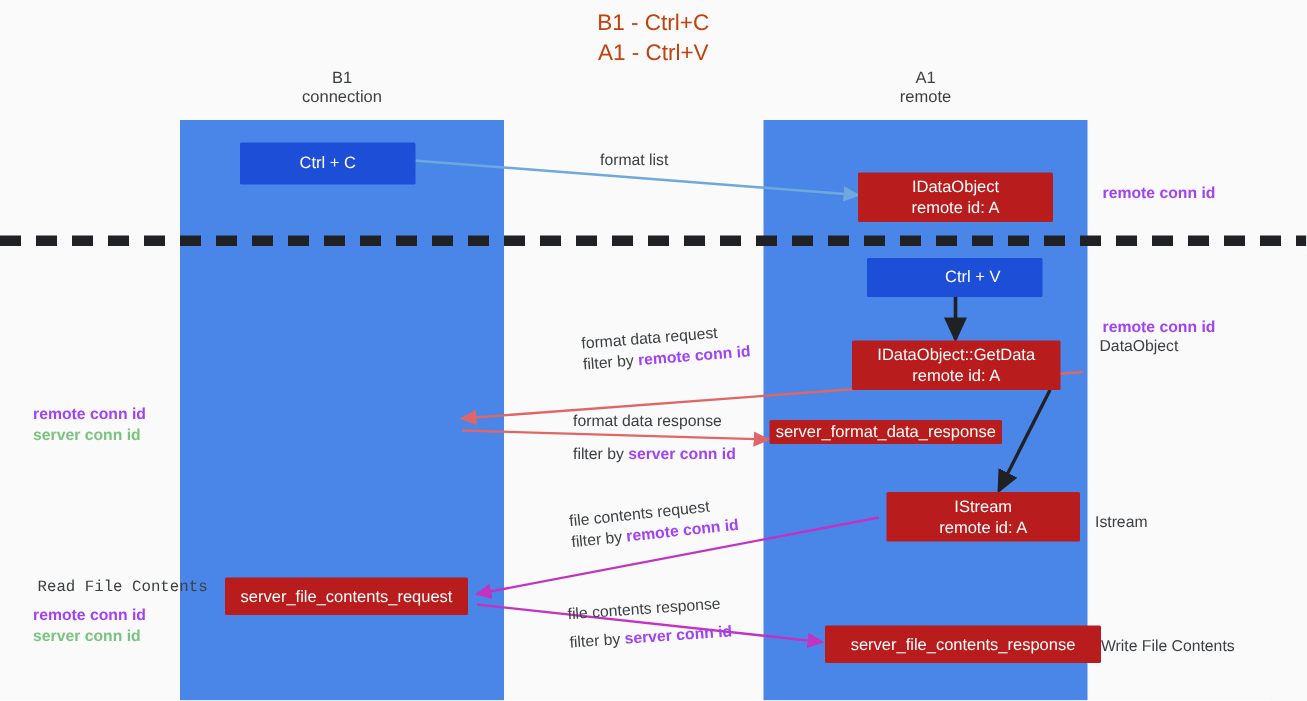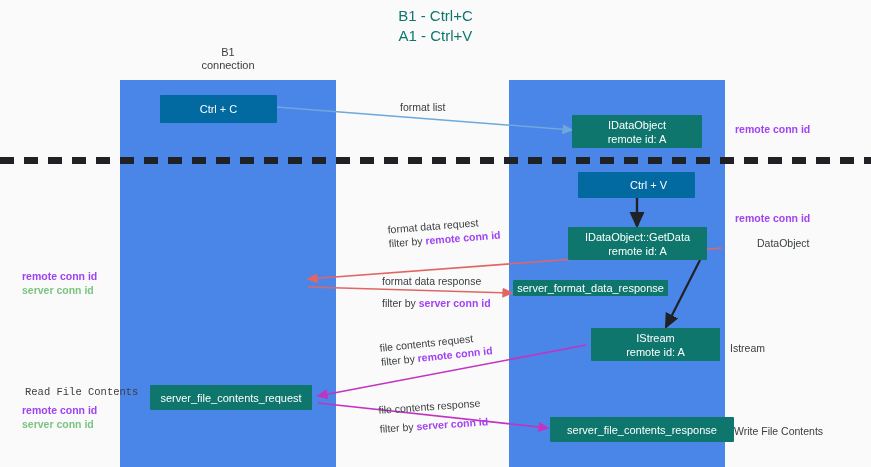--- a/index.html
+++ b/index.html
@@ -22,21 +22,21 @@
     background: #4a86e8;
   }
   .col-b1 { left: 120px; top: 80px; width: 216px; height: 387px; }
   .col-a1 { left: 509px; top: 80px; width: 216px; height: 387px; }
 
   .title {
     position: absolute;
     left: 0; top: 6px; width: 871px;
     text-align: center;
     font-size: 15px;
-    color: #0f766e;
+    color: #c2410c;
     line-height: 20px;
     white-space: pre-line;
   }
   .col-head {
     position: absolute;
     text-align: center;
     font-size: 11px;
     color: #3c4043;
     line-height: 13px;
     white-space: pre-line;
@@ -50,22 +50,22 @@
     display: flex;
     flex-direction: column;
     align-items: center;
     justify-content: center;
     color: #ffffff;
     font-size: 11px;
     line-height: 14px;
     text-align: center;
     border-radius: 1px;
   }
-  .node.green { background: #0369a1; }
-  .node.orange { background: #0f766e; }
+  .node.green { background: #1d4ed8; }
+  .node.orange { background: #b91c1c; }
 
   .edge-label {
     position: absolute;
     font-size: 10.5px;
     color: #3c4043;
     line-height: 14px;
     white-space: nowrap;
   }
   .edge-label .purple { color: #a142f4; font-weight: bold; }
 
@@ -100,20 +100,22 @@
 <div id="canvas">
 
   <div class="band col-b1"></div>
   <div class="band col-a1"></div>
 
   <div class="title">B1 - Ctrl+C
 A1 - Ctrl+V</div>
 
   <div class="col-head head-b1">B1
 connection</div>
+  <div class="col-head head-a1">A1
+remote</div>
 
   <svg class="arrows">
     <defs>
       <marker id="ah-blue" markerWidth="7" markerHeight="7" refX="6" refY="3.2" orient="auto">
         <path d="M0,0 L7,3.2 L0,6.4 z" fill="#6fa8dc"></path>
       </marker>
       <marker id="ah-red" markerWidth="7" markerHeight="7" refX="6" refY="3.2" orient="auto">
         <path d="M0,0 L7,3.2 L0,6.4 z" fill="#e06666"></path>
       </marker>
       <marker id="ah-purple" markerWidth="7" markerHeight="7" refX="6" refY="3.2" orient="auto">
@@ -206,21 +208,21 @@
     <div>file contents response</div>
     <div style="margin-top:5px;">
       <span>filter by </span><span class="purple">server conn id</span>
     </div>
   </div>
 
   <div class="side-label purple" style="left:735px; top:122px;">remote conn id</div>
 
   <div class="side-label purple" style="left:735px; top:211px;">remote conn id</div>
 
-  <div class="side-label plain" style="left:733px; top:236px;margin-left:24px;">DataObject</div>
+  <div class="side-label plain" style="left:733px; top:224px;">DataObject</div>
 
   <div class="side-label plain" style="left:730px; top:341px;">Istream</div>
 
   <div class="side-label plain" style="left:734px; top:424px;">Write File Contents</div>
 
   <div class="side-label purple" style="left:22px; top:269px;">remote conn id</div>
 
   <div class="side-label green" style="left:22px; top:283px;">server conn id</div>
 
   <div class="side-label plain" style="left:25px; top:385px;font-family:Liberation Mono, monospace;">Read File Contents</div>

